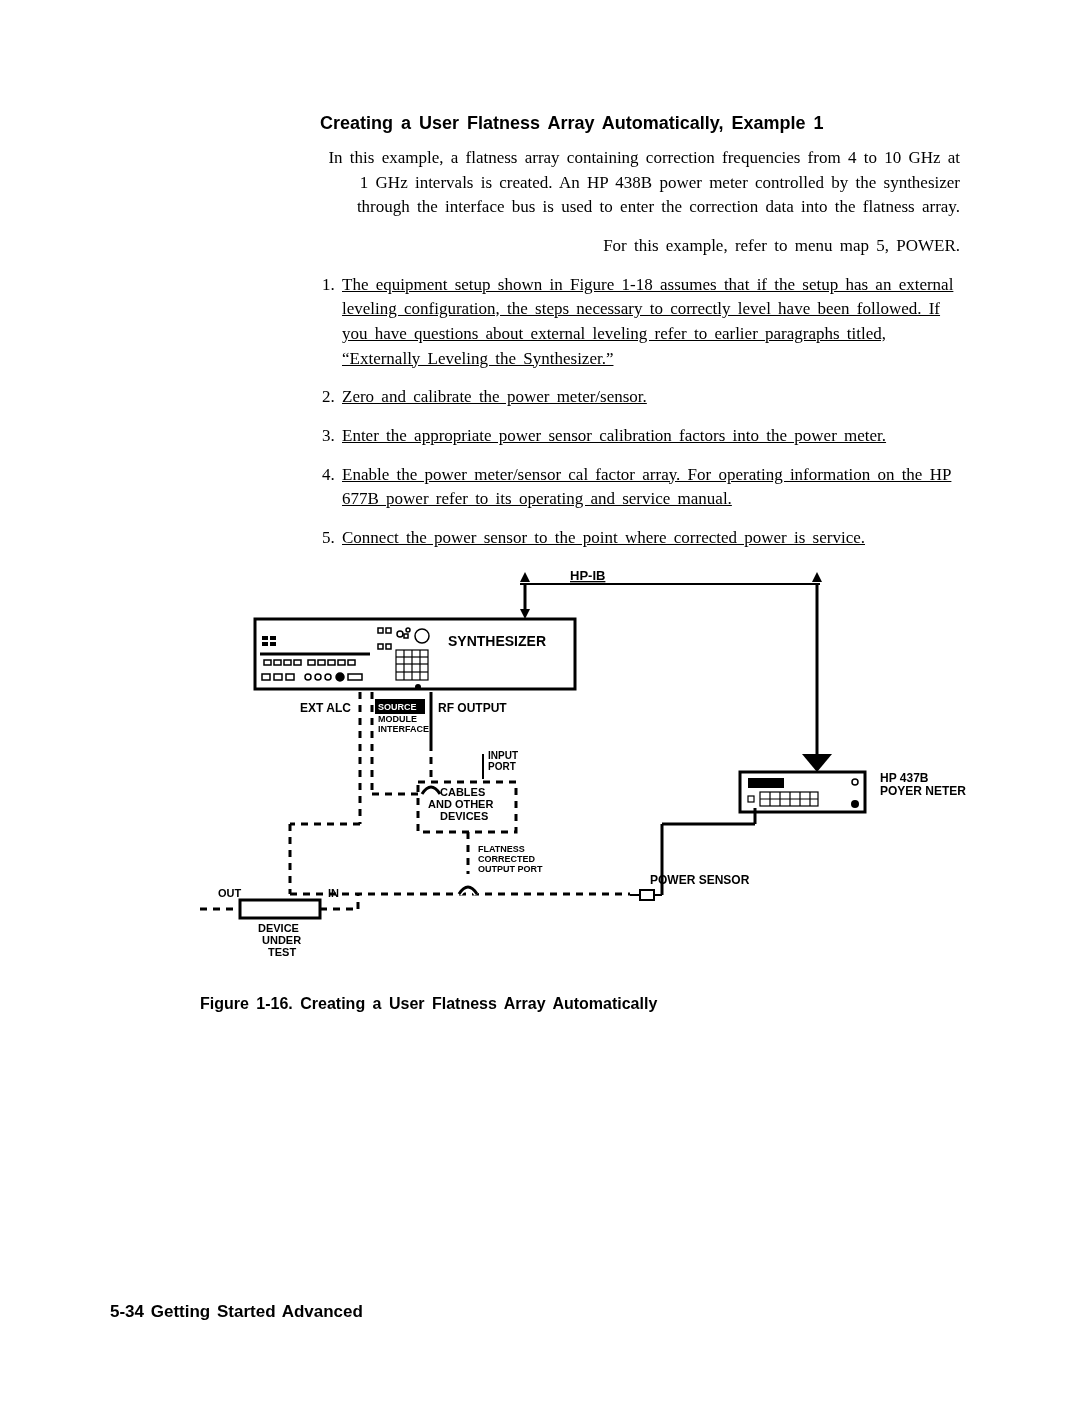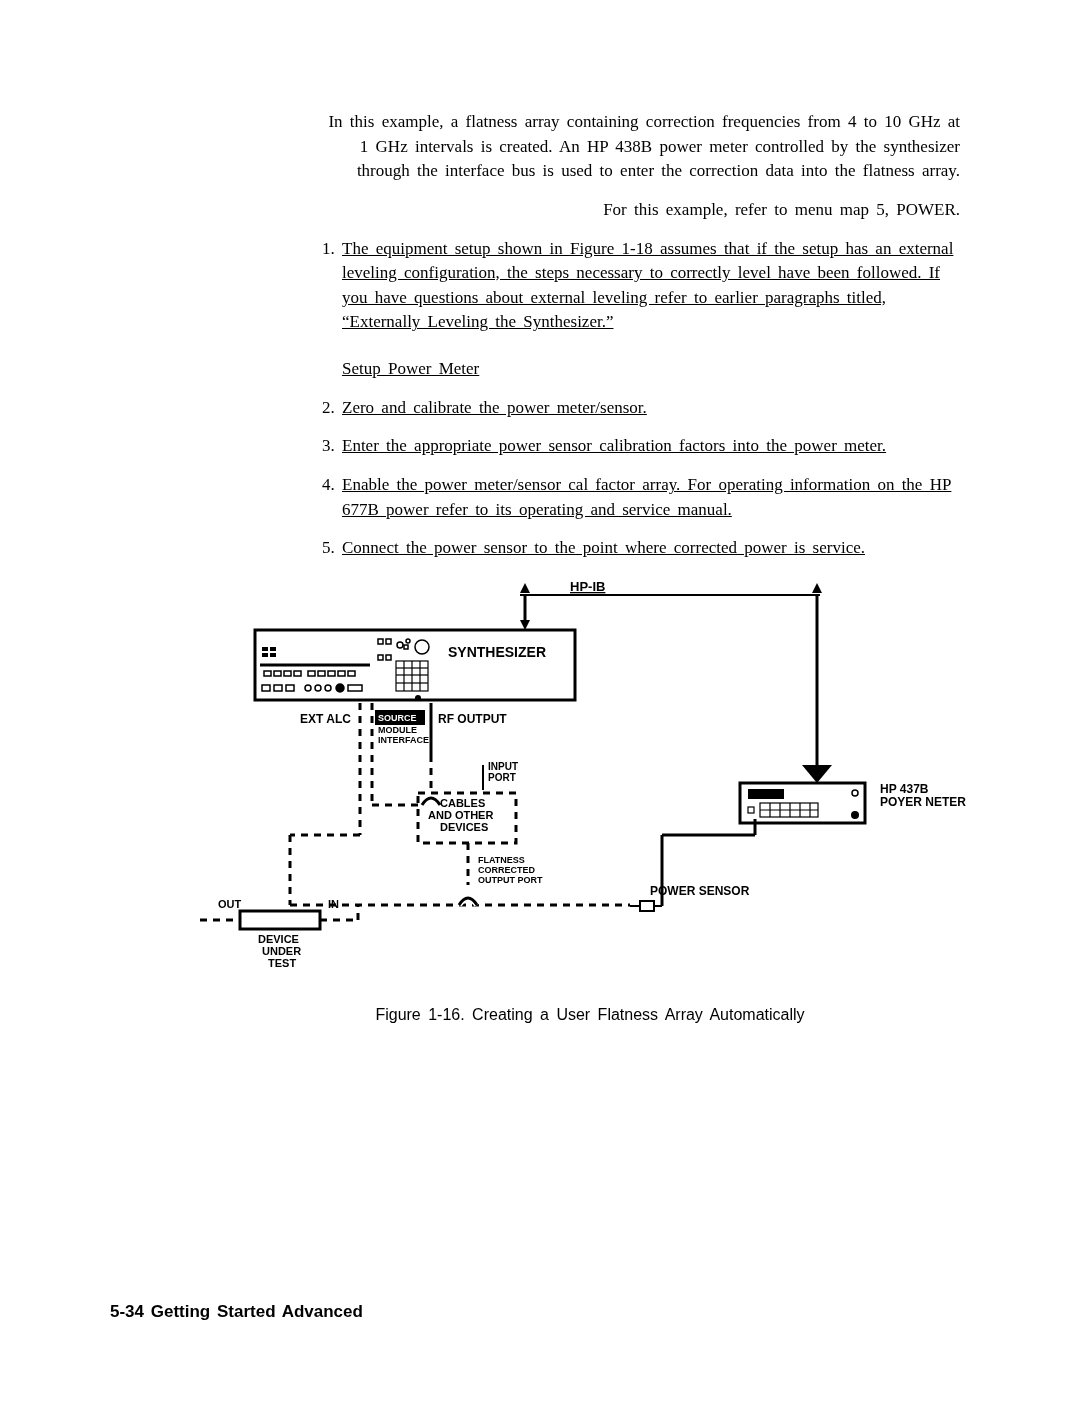--- a/index.html
+++ b/index.html
@@ -47,50 +47,49 @@
     margin: 22px 0 14px 0;
     word-spacing: 3px;
   }
   .figure-wrap {
     margin-left: 90px;
     width: 780px;
   }
   .figure-wrap svg { display: block; }
   .fig-caption {
     font-family: Arial, Helvetica, sans-serif;
-    font-weight: normal;
+    font-weight: bold;
     font-size: 16px;
-    text-align: center;
     margin-top: 8px;
     word-spacing: 3px;
   }
   .footer {
     position: absolute;
     left: 110px;
     bottom: 80px;
     font-family: Arial, Helvetica, sans-serif;
     font-weight: bold;
     font-size: 17px;
     word-spacing: 2px;
   }
 </style>
 </head>
 <body>
 
 <div class="page">
   <div class="content">
+    <h3 class="section-heading">Creating a User Flatness Array Automatically, Example 1</h3>
 
     <p>In this example, a flatness array containing correction frequencies from 4 to 10 GHz at 1 GHz intervals is created. An HP 438B power meter controlled by the synthesizer through the interface bus is used to enter the correction data into the flatness array.</p>
 
     <p>For this example, refer to menu map 5, POWER.</p>
 
     <ol class="steps">
       <li>
         <span>The equipment setup shown in Figure 1-18 assumes that if the setup has an external leveling configuration, the steps necessary to correctly level have been followed. If you have questions about external leveling refer to earlier paragraphs titled, “Externally Leveling the Synthesizer.”</span>
-        <div class="setup-label">Setup Power Meter</div>
       </li>
       <li>Zero and calibrate the power meter/sensor.</li>
       <li>Enter the appropriate power sensor calibration factors into the power meter.</li>
       <li>Enable the power meter/sensor cal factor array. For operating information on the HP 677B power refer to its operating and service manual.</li>
       <li>Connect the power sensor to the point where corrected power is service.</li>
     </ol>
   </div>
 
   <div class="figure-wrap">
     <svg width="780" height="420" viewBox="0 0 780 420">

